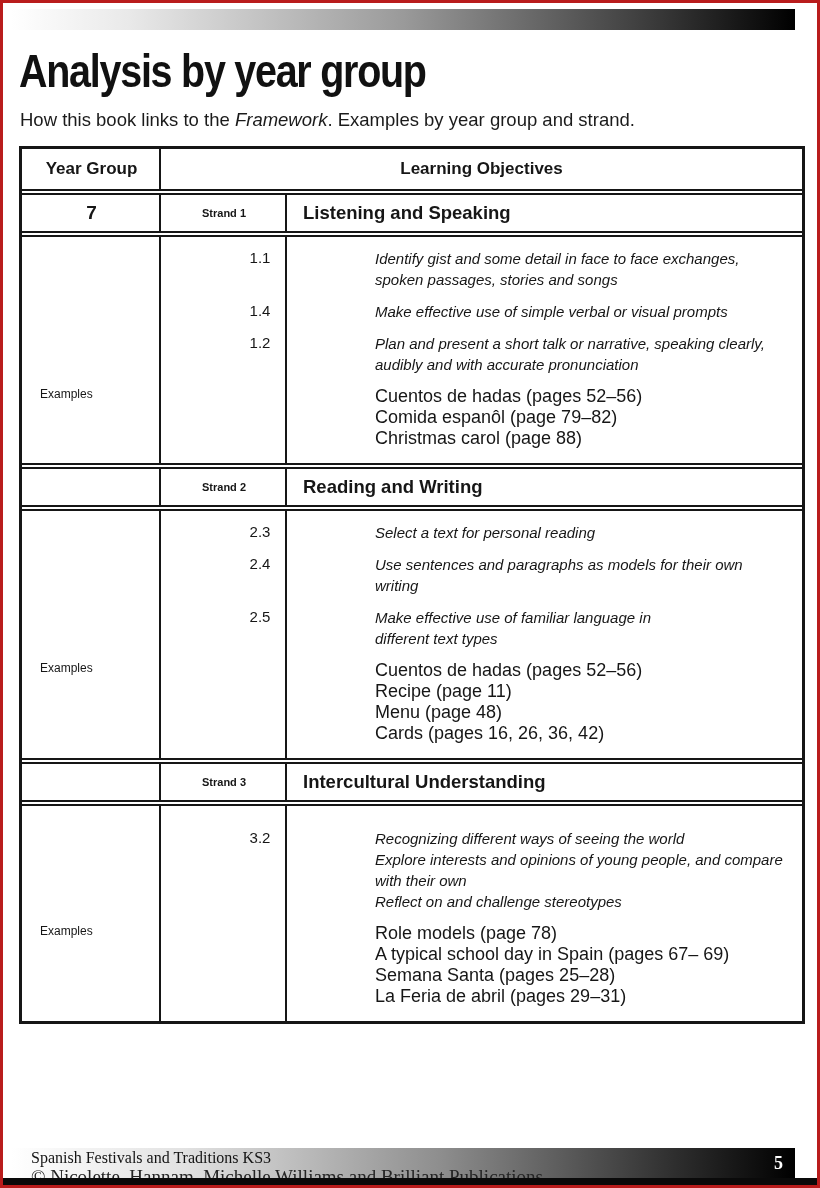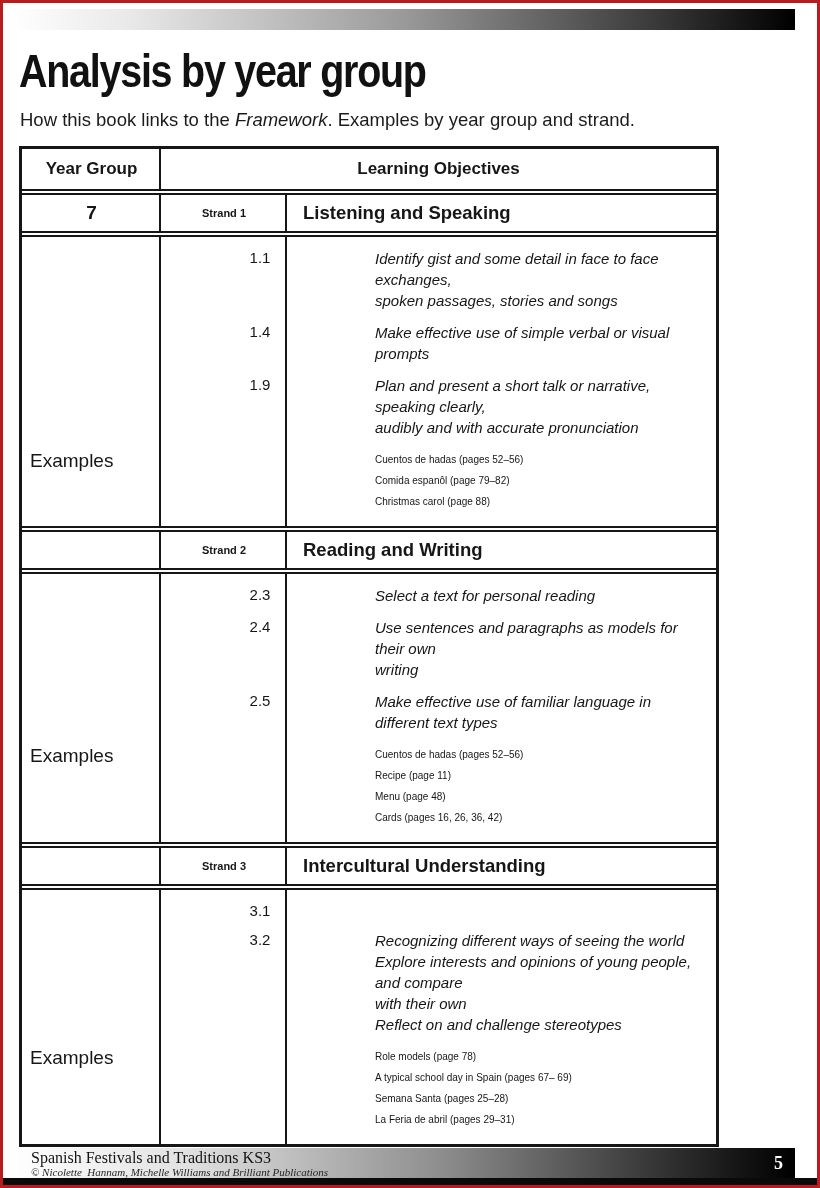--- a/index.html
+++ b/index.html
@@ -36,21 +36,21 @@
     left: 17px; top: 106px;
     font-size: 18.5px;
     color: #1b1b1b;
   }
   .subtitle .it { font-style: italic; }
 
   
   .frame {
     position: absolute;
     left: 16px; top: 143px;
-    width: 700px;
+    width: 786px;
     border: 3px solid #161616;
     background: #fff;
   }
   .block { position: relative; border-top: 2px solid #161616; border-bottom: 2px solid #161616; margin-top: 2px; }
   .block.first { border-top: none; margin-top: 0; }
   .block.last { border-bottom: none; }
   .vline { position: absolute; top: 0; bottom: 0; width: 2px; background: #161616; }
   .vl1 { left: 137px; }
   .vl2 { left: 263px; }
   .row { display: grid; grid-template-columns: 139px 126px 1fr; }
@@ -61,40 +61,40 @@
   .strand-row { height: 36px; align-items: center; }
   .yg-val { font-weight: bold; font-size: 19px; text-align: center; }
   .strand-label { font-weight: bold; font-size: 11px; text-align: center; }
   .strand-title { font-weight: bold; font-size: 18.5px; padding-left: 16px; }
 
   .tbody { padding-top: 11px; padding-bottom: 14px; }
   .obj-row { margin-bottom: 11px; gap: 36px; }
   .obj-row:last-child { margin-bottom: 0; }
   .obj-code { font-size: 15px; text-align: center; padding-top: 1px; }
   .obj-text { font-size: 15px; line-height: 21px; padding-left: 16px; padding-right: 8px; white-space: pre-line; font-style: italic; }
-  .ex-label { font-size: 19px; padding-left: 8px; padding-top: 1px; }
+  .ex-label { font-size: 12px; padding-left: 18px; padding-top: 1px; }
   .ex-list { padding-left: 16px; }
-  .ex-line { font-size: 10px; line-height: 21px; }
+  .ex-line { font-size: 18px; line-height: 21px; }
 
   
   .footer-band {
     position: absolute;
     left: 8px; top: 1145px;
     width: 784px; height: 34px;
     background: linear-gradient(to right, #ffffff 0%, #e2e2e2 22%, #8d8d8d 55%, #2d2d2d 85%, #000000 100%);
     font-family: "Liberation Serif", serif;
   }
   .footer-book {
     position: absolute; left: 20px; top: 1px;
     font-weight: normal; font-size: 16px; color: #141414;
     white-space: pre-wrap;
   }
   .footer-copy {
     position: absolute; left: 20px; top: 18px;
-    font-style: italic; font-size: 11px; color: #242424;
+    font-size: 19px; color: #242424;
     white-space: pre-wrap;
   }
   .page-num {
     position: absolute; right: 12px; top: 5px;
     color: #ffffff; font-weight: bold; font-size: 18px;
     font-family: "Liberation Serif", serif;
   }
   .bottom-strip {
     position: absolute; left: 0; right: 0; bottom: 0;
     height: 7px; background: #0a0a0a;
@@ -140,21 +140,21 @@
         <div class="obj-text">Identify gist and some detail in face to face exchanges,
 spoken passages, stories and songs</div>
       </div>
       <div class="row obj-row">
         <div></div>
         <div class="obj-code">1.4</div>
         <div class="obj-text">Make effective use of simple verbal or visual prompts</div>
       </div>
       <div class="row obj-row">
         <div></div>
-        <div class="obj-code">1.9</div>
+        <div class="obj-code">1.2</div>
         <div class="obj-text">Plan and present a short talk or narrative, speaking clearly,
 audibly and with accurate pronunciation</div>
       </div>
       <div class="row obj-row">
         <div class="ex-label">Examples</div>
         <div></div>
         <div class="ex-list">
           <div class="ex-line">Cuentos de hadas (pages 52–56)</div>
           <div class="ex-line">Comida espanôl (page 79–82)</div>
           <div class="ex-line">Christmas carol (page 88)</div>
@@ -212,21 +212,20 @@
         <div class="strand-label">Strand 3</div>
         <div class="strand-title">Intercultural Understanding</div>
       </div>
     </div>
 
     <div class="block tbody last">
       <div class="vline vl1"></div>
       <div class="vline vl2"></div>
       <div class="row obj-row">
         <div></div>
-        <div class="obj-code">3.1</div>
       </div>
       <div class="row obj-row">
         <div></div>
         <div class="obj-code">3.2</div>
         <div class="obj-text">Recognizing different ways of seeing the world
 Explore interests and opinions of young people, and compare
 with their own
 Reflect on and challenge stereotypes</div>
       </div>
       <div class="row obj-row">

